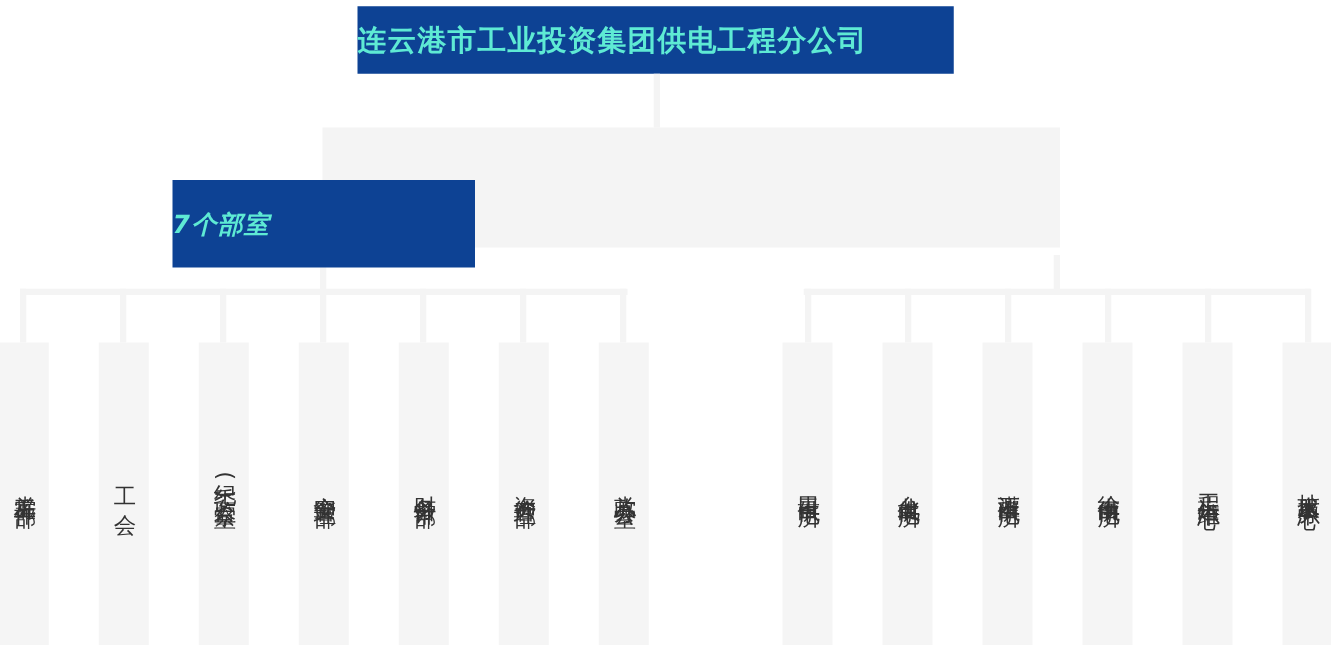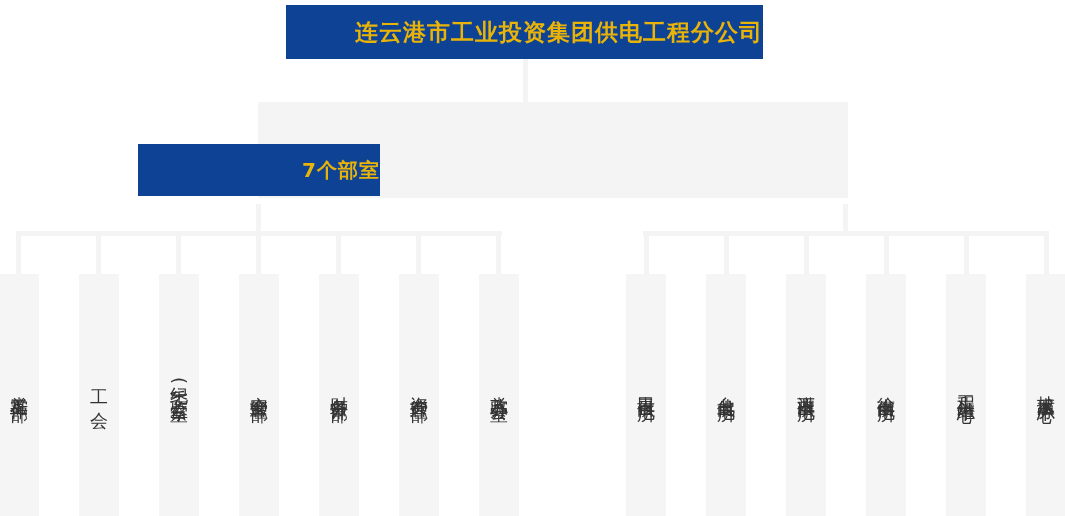--- a/index.html
+++ b/index.html
@@ -7,29 +7,29 @@
     position: relative;
     width: 1065px;
     height: 516px;
     background: #ffffff;
     overflow: hidden;
     font-family: "DejaVu Sans", "Liberation Sans", sans-serif;
   }
   .abs { position: absolute; }
   .node-blue {
     background: #0d4294;
-    color: #eab308;
+    color: #5eead4;
     display: flex;
     align-items: center;
-    justify-content: flex-end;
+    justify-content: flex-start;
     font-weight: bold;
     box-sizing: border-box;
   }
   .root-node { left: 286px; top: 5px; width: 477px; height: 54px; font-size: 23px; letter-spacing: 1px; }
-  .group-node { height: 52px; top: 144px; font-size: 20px; letter-spacing: 1px; z-index: 2; }
+  .group-node { height: 70px; top: 144px; font-size: 20px; letter-spacing: 1px; z-index: 2; font-style: italic; }
   .group-node.departments { left: 138px; width: 242px; }
   .group-node.subsidiaries { left: 723px; width: 244px; }
   .connector { background: #f4f4f4; }
   .root-connector { left: 523px; top: 59px; width: 5px; height: 43px; }
   .trunk-band { left: 258px; top: 102px; width: 590px; height: 96px; z-index: 1; }
   .group-stub-left  { left: 256px; top: 204px; width: 5px; height: 32px; }
   .group-stub-right { left: 843px; top: 204px; width: 5px; height: 32px; }
   .rail { top: 231px; height: 5px; }
   .rail-left  { left: 16px;  width: 486px; }
   .rail-right { left: 643px; width: 405px; }

